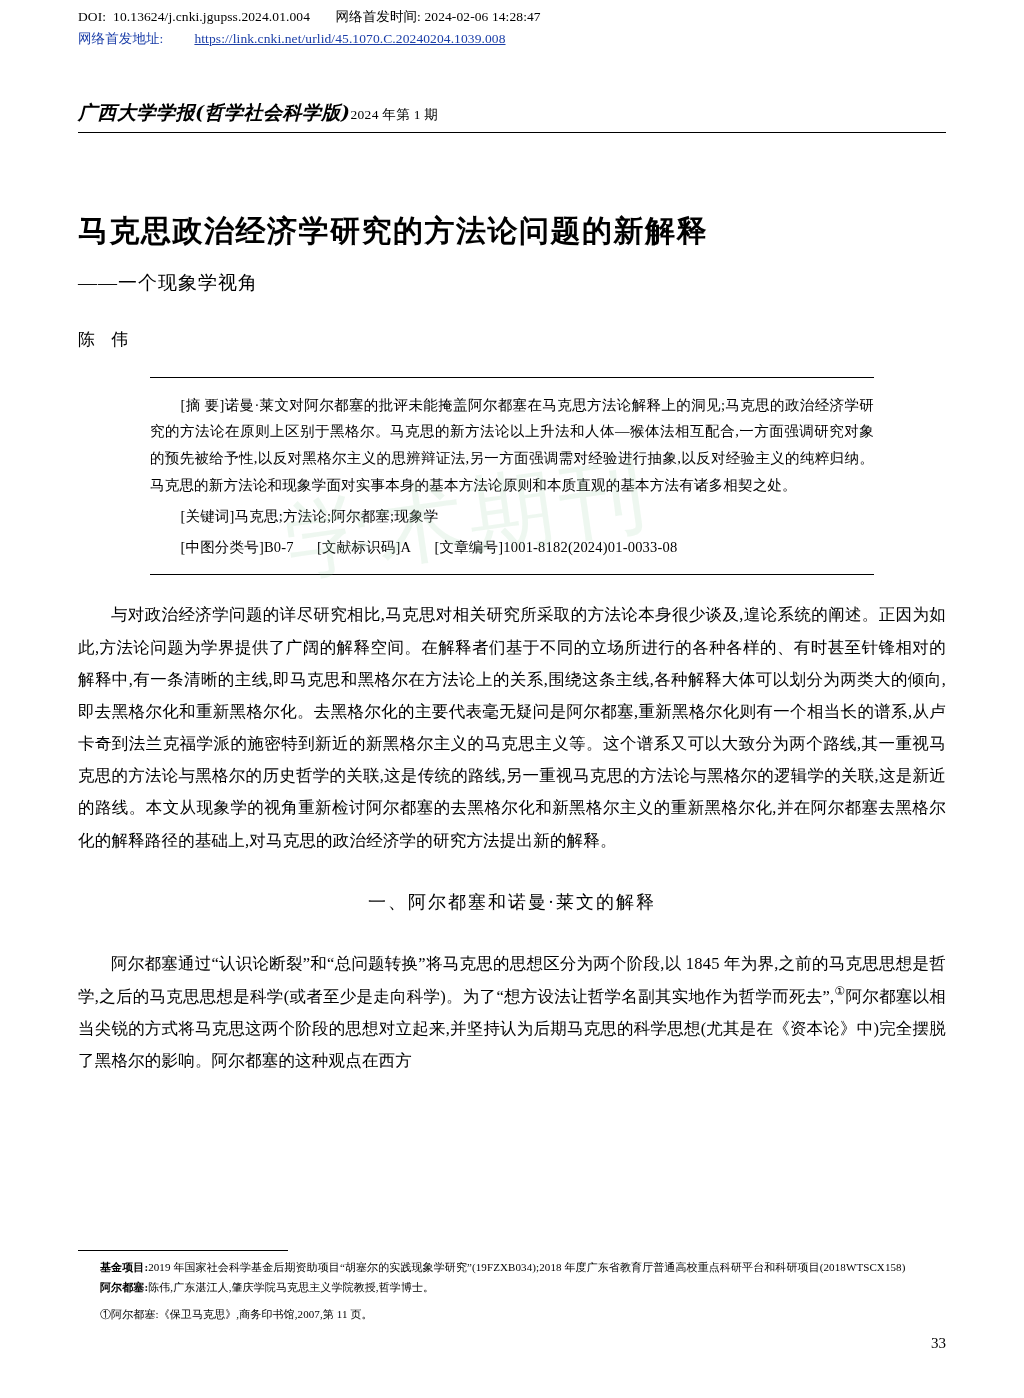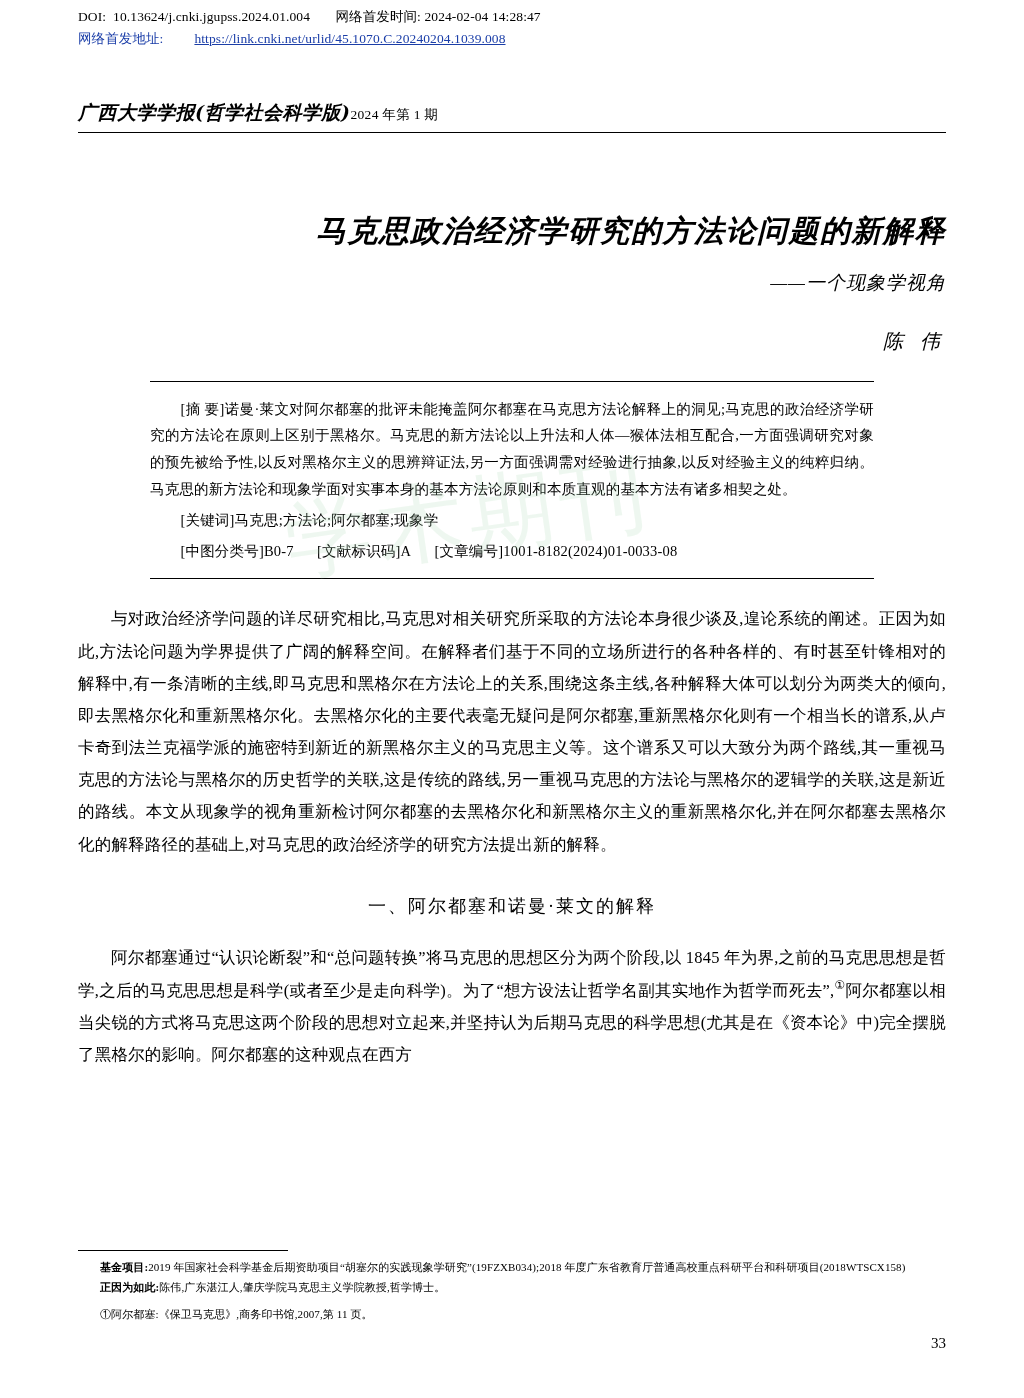--- a/index.html
+++ b/index.html
@@ -55,36 +55,36 @@
     letter-spacing: 0.5px;
     font-style: italic;
   }
   .journal-issue {
     font-size: 13.5px;
     letter-spacing: 0.3px;
     padding-bottom: 2px;
   }
 
   
-  .title-area { text-align: right; font-style: italic; }
+  .title-area { text-align: left; }
   .paper-title {
     margin-top: 78px;
     font-family: "DejaVu Serif", "Liberation Serif", serif;
     font-weight: bold;
     font-size: 30px;
     letter-spacing: 1.5px;
   }
   .paper-subtitle {
     margin-top: 18px;
     font-size: 19px;
     letter-spacing: 1px;
   }
   .author {
     margin-top: 32px;
-    font-size: 20px;
+    font-size: 17px;
     letter-spacing: 6px;
   }
 
   
   .abstract-wrap {
     margin: 26px 72px 0 72px;
     border-top: 1px solid #000;
     border-bottom: 1px solid #000;
     padding: 14px 0 14px 0;
     font-size: 14.5px;
@@ -114,21 +114,21 @@
     margin: 0;
     text-indent: 2em;
   }
 
   .section-heading {
     margin-top: 28px;
     text-align: center;
     font-size: 18px;
     letter-spacing: 2px;
   }
-  .section-body { margin-top: 18px; }
+  .section-body { margin-top: 28px; }
 
   
   .footnote-area {
     position: absolute;
     left: 78px;
     right: 78px;
     bottom: 74px;
     font-size: 11px;
     line-height: 1.75;
     letter-spacing: 0.1px;
@@ -171,21 +171,21 @@
   .sup { font-size: 0.72em; vertical-align: super; }
 </style>
 </head>
 <body>
 
 <div class="page">
 
   <div class="doi-block">
     <div class="doi-line">
       <span class="seg"><span>DOI:</span>&nbsp;&nbsp;<span>10.13624/j.cnki.jgupss.2024.01.004</span></span>
-      <span class="seg"><span>网络首发时间:</span>&nbsp;<span>2024-02-04 14:28:47</span></span>
+      <span class="seg"><span>网络首发时间:</span>&nbsp;<span>2024-02-06 14:28:47</span></span>
     </div>
     <div class="url-line">
       <span class="url-label">网络首发地址:</span>&nbsp;
       <span class="url-link">https://link.cnki.net/urlid/45.1070.C.20240204.1039.008</span>
     </div>
   </div>
 
   <div class="journal-header">
     <div class="journal-name">广西大学学报(哲学社会科学版)</div>
     <div class="journal-issue">2024 年第 1 期</div>
@@ -213,18 +213,18 @@
     <div class="section-body">
       <p><span>阿尔都塞通过“认识论断裂”和“总问题转换”将马克思的思想区分为两个阶段,以 1845 年为界,之前的马克思思想是哲学,之后的马克思思想是科学(或者至少是走向科学)。为了“想方设法让哲学名副其实地作为哲学而死去”,</span><span class="sup">①</span><span>阿尔都塞以相当尖锐的方式将马克思这两个阶段的思想对立起来,并坚持认为后期马克思的科学思想(尤其是在《资本论》中)完全摆脱了黑格尔的影响。阿尔都塞的这种观点在西方</span></p>
     </div>
   </div>
 
   <div class="watermark">学术期刊</div>
 
   <div class="footnote-area">
     <div class="footnote-rule"></div>
     <p class="fn-p indent"><span class="fn-label">基金项目:</span><span>2019 年国家社会科学基金后期资助项目“胡塞尔的实践现象学研究”(19FZXB034);2018 年度广东省教育厅普通高校重点科研平台和科研项目(2018WTSCX158)</span></p>
-    <p class="fn-p indent"><span class="fn-label">正因为如此:</span><span>陈伟,广东湛江人,肇庆学院马克思主义学院教授,哲学博士。</span></p>
+    <p class="fn-p indent"><span class="fn-label">阿尔都塞:</span><span>陈伟,广东湛江人,肇庆学院马克思主义学院教授,哲学博士。</span></p>
     <p class="fn-p indent fn-gap">①阿尔都塞:《保卫马克思》,商务印书馆,2007,第 11 页。</p>
   </div>
 
   <div class="page-number">33</div>
 </div>
 
 </body></html>

